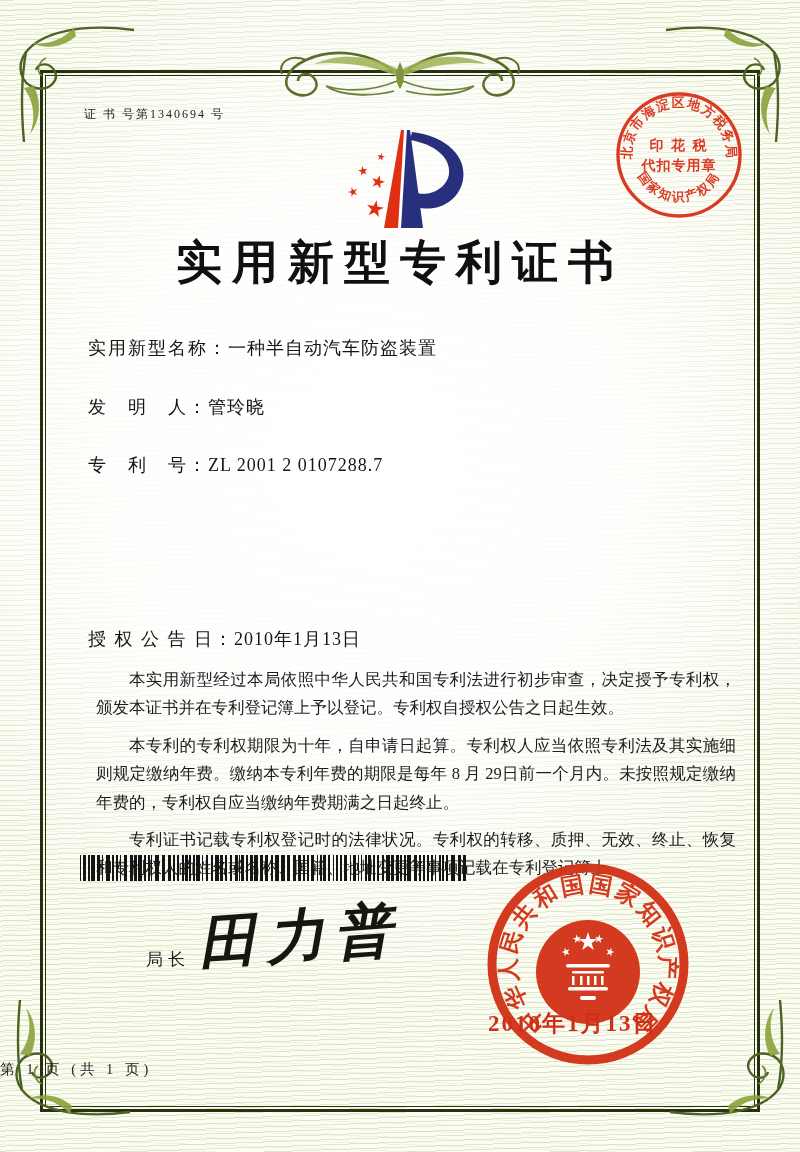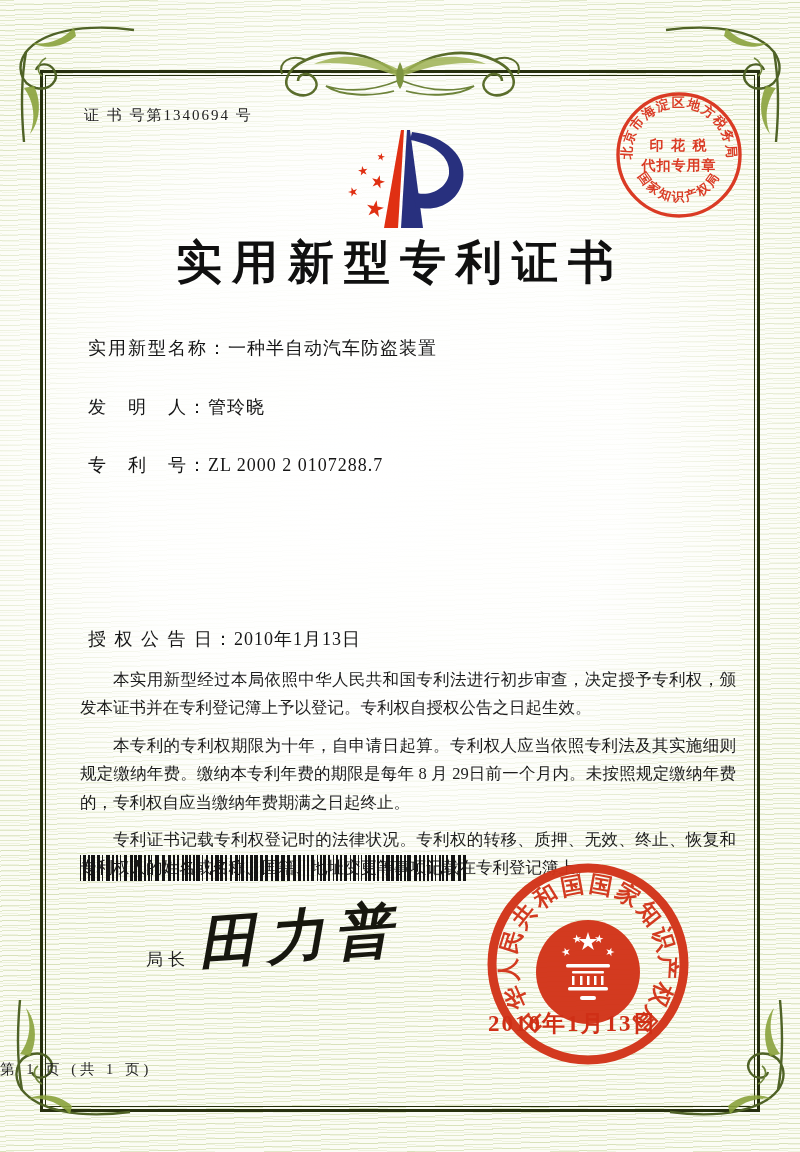--- a/index.html
+++ b/index.html
@@ -8,26 +8,26 @@
     background:
       radial-gradient(ellipse 62% 46% at 46% 40%, #ffffff 0%, rgba(255,255,255,.88) 52%, rgba(255,255,255,0) 100%),
       repeating-linear-gradient(178deg, rgba(164,186,98,.30) 0 1px, rgba(255,255,255,0) 1px 5px),
       repeating-linear-gradient(2deg, rgba(164,186,98,.14) 0 1px, rgba(255,255,255,0) 1px 7px),
       #fbfcf4;
     font-family:"Liberation Serif","DejaVu Serif",serif;color:#1b1b1b;
   }
   .frame{position:absolute;left:40px;top:70px;width:714px;height:1036px;border:3px solid #27300f;}
   .frame-inner{position:absolute;inset:2px;border:1px solid #27300f;}
   .abs{position:absolute;}
-  .cert-no{left:84px;top:106px;font-size:15px;letter-spacing:2px;color:#222;text-align:center;}
+  .cert-no{left:84px;top:106px;font-size:12px;letter-spacing:2px;color:#222;text-align:center;}
   .title{left:0;right:0;top:232px;text-align:center;font-size:46px;font-weight:bold;letter-spacing:10px;color:#101010;}
   .field{left:88px;font-size:18px;letter-spacing:1px;color:#151515;white-space:nowrap;}
   .field .lab{letter-spacing:2px;}
   .paras{left:80px;top:666px;width:656px;font-size:16.5px;line-height:1.72;text-align:justify;color:#1c1c1c;}
-  .paras p{margin:0 0 9px 0;text-indent:2em;}
+  .paras p{margin:0 0 9px 16px;text-indent:2em;}
   .barcode{left:80px;top:855px;width:392px;height:26px;display:flex;align-items:stretch;}
   .sig-title{left:146px;top:948px;font-size:17px;letter-spacing:5px;color:#222;}
   .sig-name{left:198px;top:898px;font-size:58px;font-style:italic;letter-spacing:10px;color:#17170f;
     transform:rotate(-4deg);font-weight:bold;}
   .seal-date{left:488px;top:1008px;font-size:23px;font-weight:bold;letter-spacing:2px;color:#cf2f16;z-index:5;}
   .footer{left:0;right:0;top:1060px;font-size:14.5px;letter-spacing:4px;color:#242424;}
   svg text{font-family:"Liberation Serif","DejaVu Serif",serif;}
 </style>
 </head>
 <body>
@@ -104,21 +104,21 @@
 
   <div class="abs field" style="top:336px">
     <span class="lab">实用新型名称：</span><span>一种半自动汽车防盗装置</span>
   </div>
 
   <div class="abs title">实用新型专利证书</div>
   <div class="abs field" style="top:395px">
     <span class="lab">发　明　人：</span><span>管玲晓</span>
   </div>
   <div class="abs field" style="top:453px">
-    <span class="lab">专　利　号：</span><span>ZL 2000 2 0107288.7</span>
+    <span class="lab">专　利　号：</span><span>ZL 2001 2 0107288.7</span>
   </div>
   <div class="abs field" style="top:627px">
     <span class="lab">授 权 公 告 日：</span><span>2010年1月13日</span>
   </div>
 
   <div class="abs paras">
     <p>本实用新型经过本局依照中华人民共和国专利法进行初步审查，决定授予专利权，颁发本证书并在专利登记簿上予以登记。专利权自授权公告之日起生效。</p>
     <p>本专利的专利权期限为十年，自申请日起算。专利权人应当依照专利法及其实施细则规定缴纳年费。缴纳本专利年费的期限是每年 8 月 29日前一个月内。未按照规定缴纳年费的，专利权自应当缴纳年费期满之日起终止。</p>
     <p>专利证书记载专利权登记时的法律状况。专利权的转移、质押、无效、终止、恢复和专利权人的姓名或名称、国籍、地址变更等事项记载在专利登记簿上。</p>
   </div>

